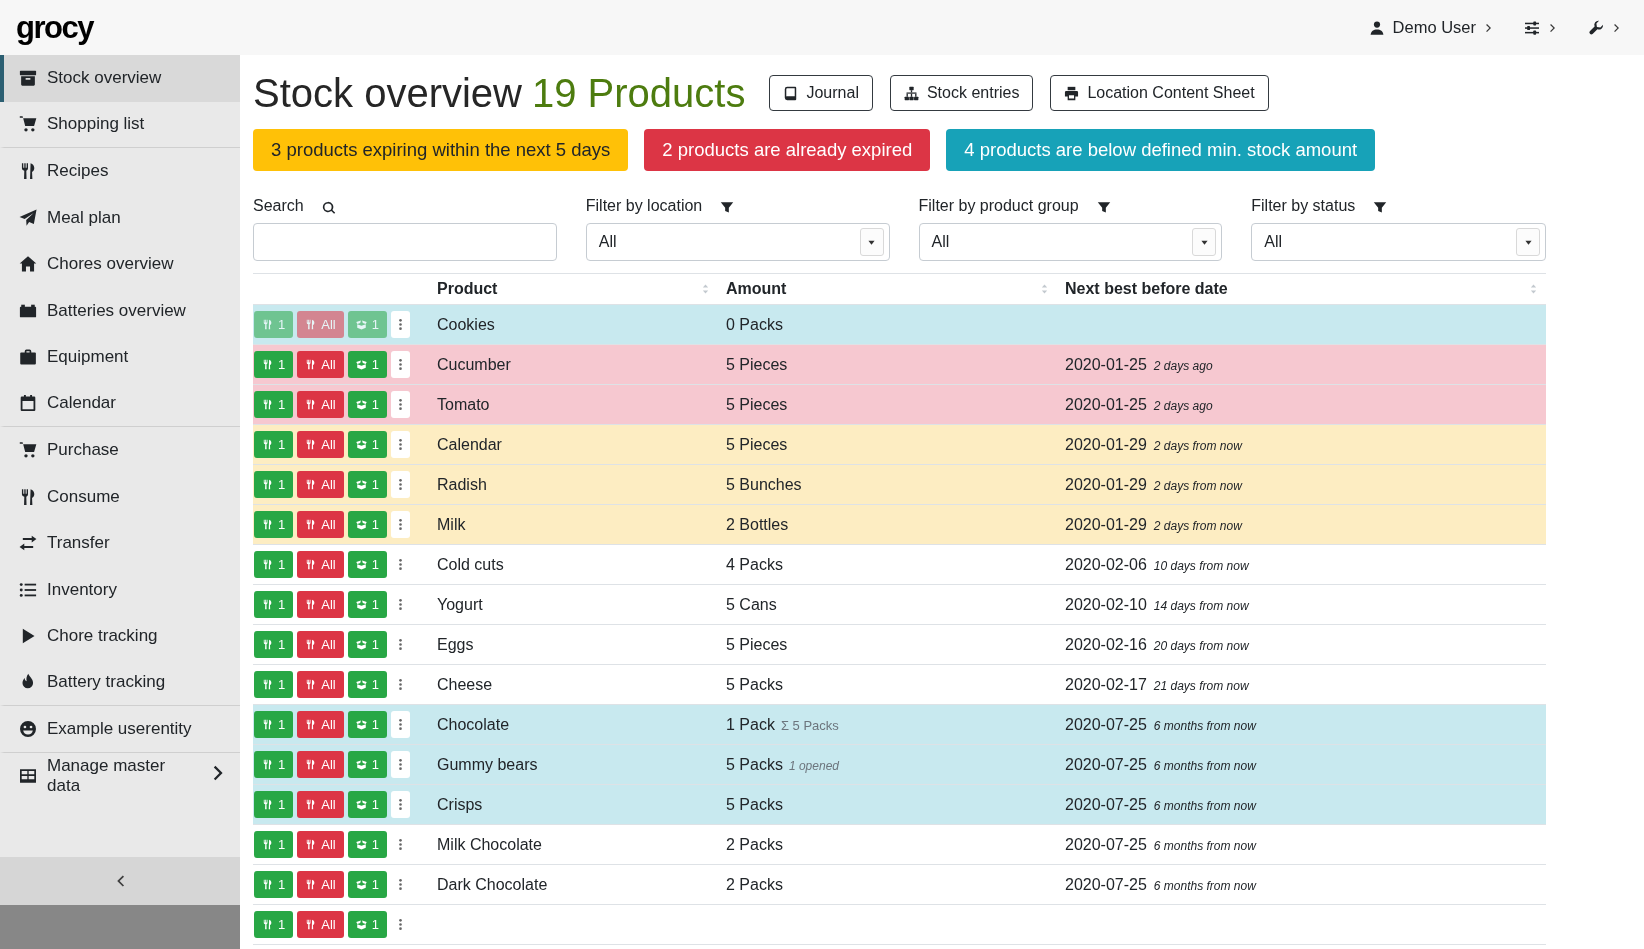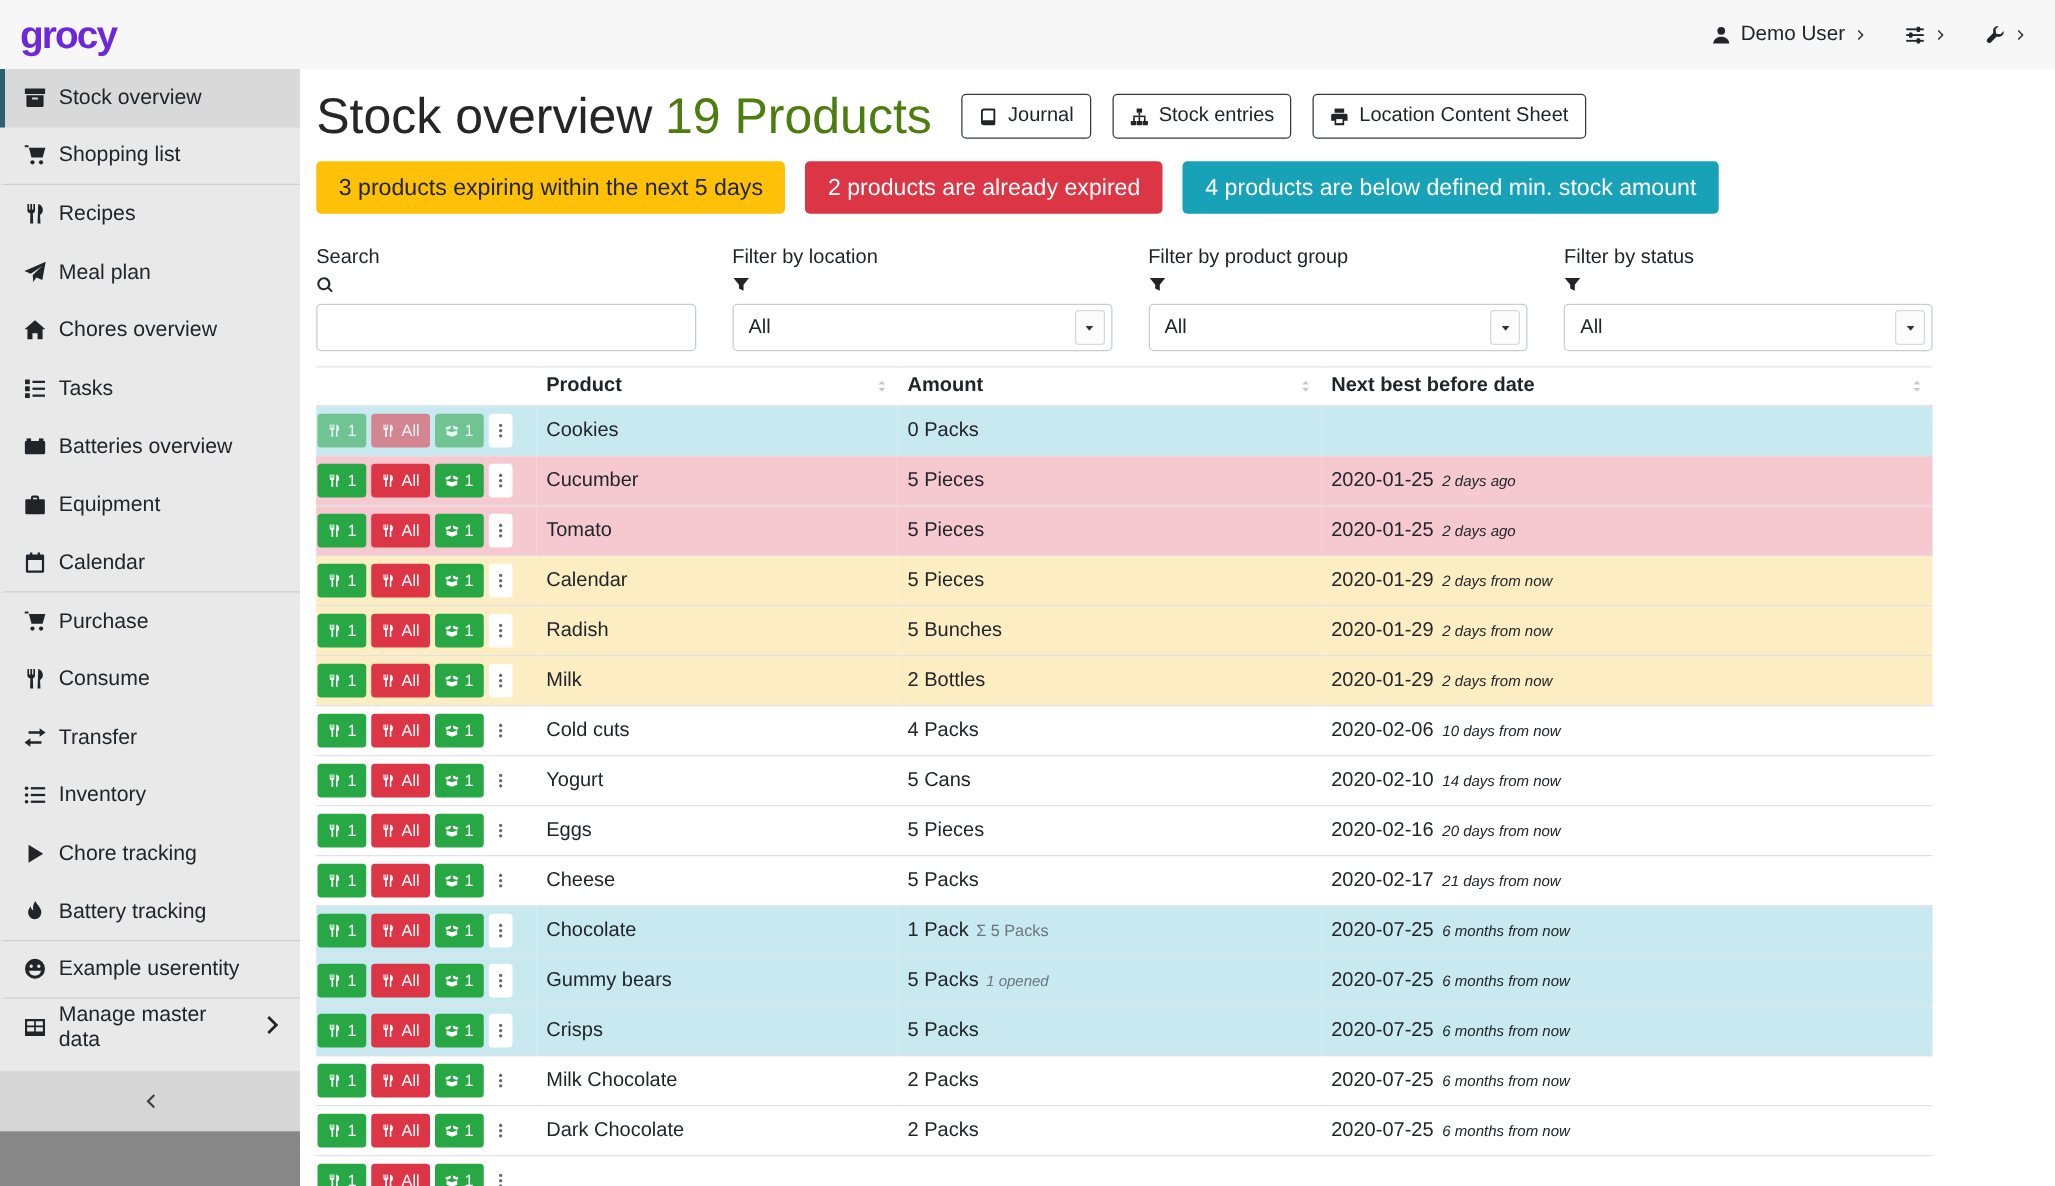--- a/index.html
+++ b/index.html
@@ -3,21 +3,21 @@
 <meta charset="utf-8">
 <style>
   * { box-sizing: border-box; margin: 0; padding: 0; }
   html, body { width: 1644px; height: 949px; overflow: hidden; background: #fff;
     font-family: "Liberation Sans", sans-serif; color: #212529; }
 
   
   .topbar { position: fixed; top: 0; left: 0; width: 1644px; height: 55px;
     background: var(--header-bg, #f7f7f7); display: flex; align-items: center;
     justify-content: space-between; padding: 0 22px 0 16px; z-index: 20; }
-  .logo { font-size: 31px; font-weight: 700; letter-spacing: -1.5px; color: #6d28d9; cursor: pointer; }
+  .logo { font-size: 31px; font-weight: 700; letter-spacing: -1.5px; color: #000000; cursor: pointer; }
   .topbar-right { display: flex; align-items: center; gap: 30px; }
   .topbar-item { display: flex; align-items: center; gap: 8px; font-size: 16.5px; cursor: pointer; }
   .ic { width: 16px; height: 16px; flex: 0 0 auto; }
   .ic-chevron { width: 10px; height: 10px; color: #3a3a3a; }
 
   
   .sidebar { position: fixed; top: 55px; left: 0; bottom: 0; width: 240px;
     background: var(--sidebar-bg, #e9e9e9); display: flex; flex-direction: column; z-index: 10; }
   .sidebar-nav { display: flex; flex-direction: column; }
   .side-item { height: 46.5px; display: flex; align-items: center; gap: 10px;
@@ -47,21 +47,21 @@
   .banners { display: flex; gap: 16px; margin-top: 12px; }
   .banner { border-radius: 4px; padding: 10px 18px; font-size: 18.5px; font-weight: 500;
     cursor: pointer; white-space: nowrap; }
   .banner-warning { background: var(--warning, #ffc107); color: #212529; }
   .banner-danger  { background: var(--danger, #dc3545); color: #fff; }
   .banner-info    { background: var(--info, #17a2b8); color: #fff; }
 
   .filters { display: flex; gap: 29px; margin-top: 26px; }
   .filter-col { width: 304px; }
   .filter-col:last-child { width: 295px; }
-  .filter-label { display: flex; align-items: flex-start; gap: 6px; font-size: 16px; margin-bottom: 8px; flex-direction: column; }
+  .filter-label { display: flex; align-items: flex-end; gap: 18px; font-size: 16px; margin-bottom: 8px; }
   .filter-label .ic { width: 14px; height: 14px; }
   .filter-input { width: 100%; height: 38px; border: 1px solid #c6ccd2; border-radius: 4px;
     font-size: 16px; padding: 0 10px; font-family: inherit; background: #fff; }
   .filter-select { width: 100%; height: 38px; border: 1px solid #c6ccd2; border-radius: 4px;
     background: #fff; display: flex; align-items: center; padding: 0 5px 0 12px;
     font-size: 16px; cursor: pointer; }
   .select-caret { margin-left: auto; width: 24px; height: 28px; border: 1px solid #d9d9d9;
     border-radius: 3px; background: #fcfcfc; display: flex; align-items: center;
     justify-content: center; color: #333; }
   .select-caret .ic { width: 9px; height: 9px; }
@@ -165,31 +165,20 @@
         <span class="side-label">Meal plan</span>
       </div>
       <div class="side-item">
         <svg class="ic" viewBox="0 0 16 16" fill="currentColor">
           <path d="M8 1 15.4 7.5h-2V14.6H9.8v-4.3H6.2v4.3H2.6V7.5h-2z"></path>
         </svg>
         <span class="side-label">Chores overview</span>
       </div>
       <div class="side-item">
         <svg class="ic" viewBox="0 0 16 16" fill="currentColor">
-          <rect x="0.9" y="1.4" width="3.4" height="3.4" rx="0.4"></rect>
-          <rect x="6.2" y="2.3" width="8.9" height="1.6"></rect>
-          <rect x="0.9" y="6.3" width="3.4" height="3.4" rx="0.4"></rect>
-          <rect x="6.2" y="7.2" width="8.9" height="1.6"></rect>
-          <rect x="0.9" y="11.2" width="3.4" height="3.4" rx="0.4"></rect>
-          <rect x="6.2" y="12.1" width="8.9" height="1.6"></rect>
-        </svg>
-        <span class="side-label">Tasks</span>
-      </div>
-      <div class="side-item">
-        <svg class="ic" viewBox="0 0 16 16" fill="currentColor">
           <rect x="2" y="2.4" width="3.2" height="2.2"></rect>
           <rect x="10.8" y="2.4" width="3.2" height="2.2"></rect>
           <rect x="0.8" y="4.2" width="14.4" height="9.4" rx="0.8"></rect>
         </svg>
         <span class="side-label">Batteries overview</span>
       </div>
       <div class="side-item">
         <svg class="ic" viewBox="0 0 16 16" fill="currentColor">
           <path fill-rule="evenodd" d="M5.1 3.9V2.8a1.5 1.5 0 0 1 1.5-1.5h2.8a1.5 1.5 0 0 1 1.5 1.5v1.1h3.3a.8.8 0 0 1 .8.8v9a.9.9 0 0 1-.9.9H2a.9.9 0 0 1-.9-.9v-9a.8.8 0 0 1 .8-.8zm1.5-1.1v1.1h2.8V2.8z"></path>
         </svg>

